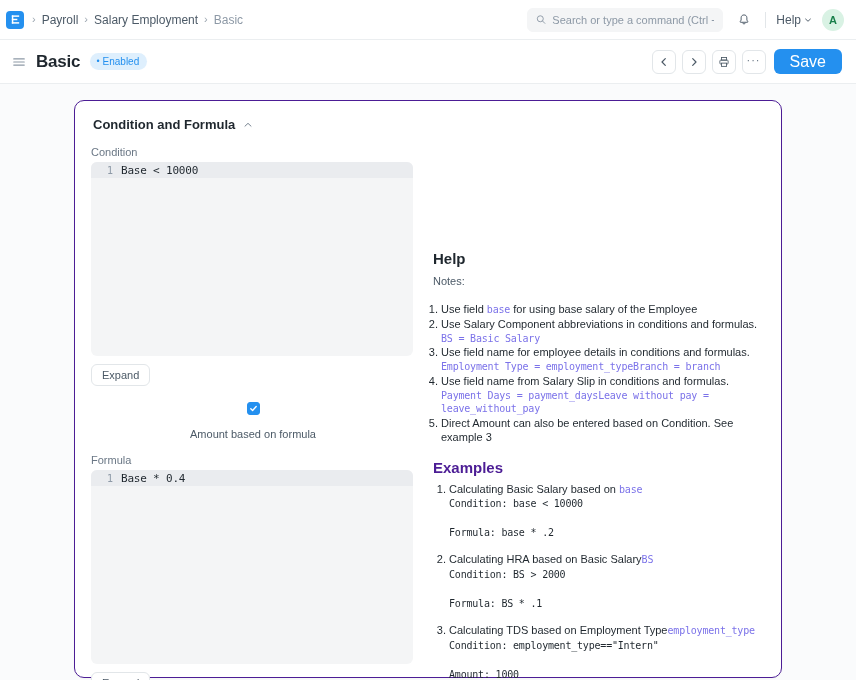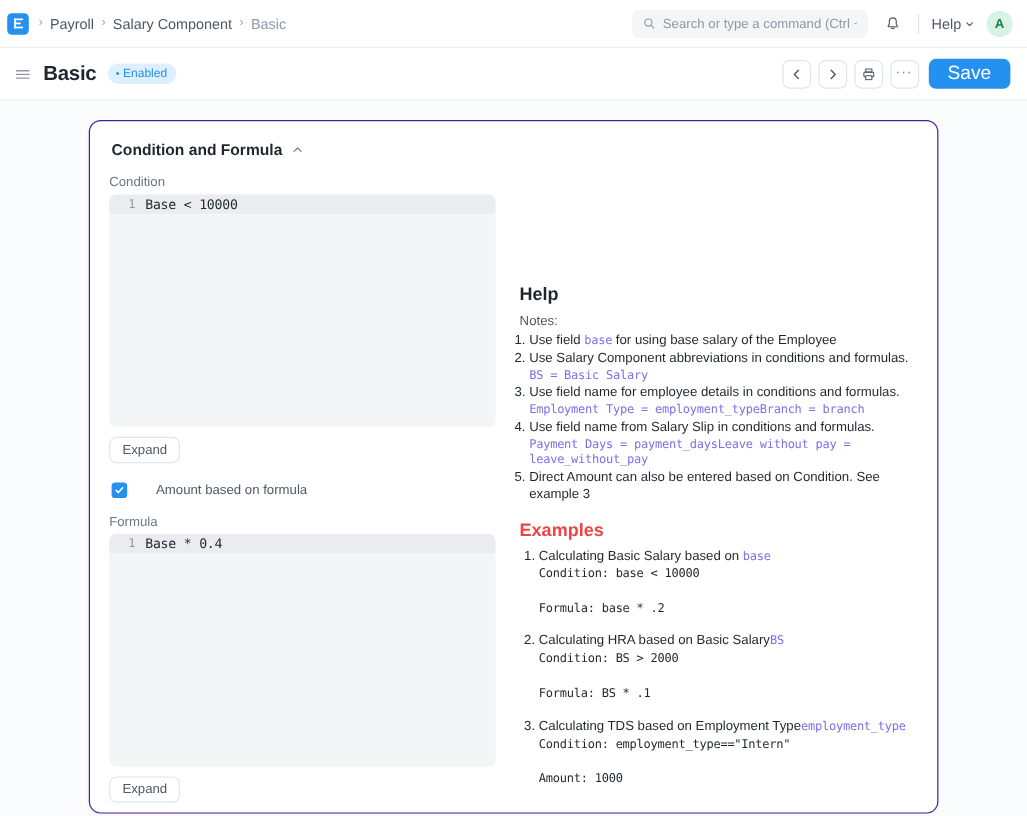--- a/index.html
+++ b/index.html
@@ -173,47 +173,47 @@
     margin-top: 8px;
     background: #ffffff;
     border: 1px solid #e2e6e9;
     border-radius: 6px;
     font-size: 11px; color: #4c5a67;
     padding: 4px 10px; cursor: pointer;
     font-family: "Liberation Sans", sans-serif;
   }
 
   .checkbox-row {
-    display: flex; align-items: center; gap: 24px;
-    margin: 16px 0 14px 2px; cursor: pointer;
+    display: flex; align-items: center; gap: 13px;
+    margin: 16px 0 14px 2px; cursor: pointer; flex-direction: column;
   }
   .cbx {
     width: 13px; height: 13px; border-radius: 3px;
     background: #2490ef; border: 1px solid #2490ef;
     display: flex; align-items: center; justify-content: center;
     flex: 0 0 auto;
   }
   .checkbox-label { font-size: 11px; color: #4c5a67; }
 
   
   .help-title { font-size: 15px; font-weight: bold; color: #1f272e; margin-bottom: 8px; }
-  .help-sub { font-size: 11px; color: #4c5a67; margin-bottom: 4px; }
+  .help-sub { font-size: 11px; color: #4c5a67; margin-bottom: 16px; }
   ol.help-list { margin: 0 0 0 8px; padding: 0; }
   ol.help-list li {
     font-size: 11px; color: #1f272e;
     line-height: 1.25;
     margin-bottom: 1px;
   }
   code.inline {
     font-family: "DejaVu Sans Mono", monospace;
     font-size: 10px;
     color: #7b72e9;
     letter-spacing: -0.2px;
   }
-  .examples-title { font-size: 15px; font-weight: bold; color: #ef4444; margin: 14px 0 6px 0; }
+  .examples-title { font-size: 15px; font-weight: bold; color: #4c1d95; margin: 14px 0 6px 0; }
   ol.ex-list { margin: 0 0 0 16px; padding: 0; }
   ol.ex-list > li { font-size: 11px; color: #1f272e; line-height: 1.3; margin-bottom: 12px; }
   pre.ex-code {
     font-family: "DejaVu Sans Mono", monospace;
     font-size: 10px; color: #1f272e;
     margin: 1px 0 0 0; white-space: pre-wrap;
     letter-spacing: -0.2px; line-height: 1.45;
   }
 </style>
 </head>
@@ -225,21 +225,21 @@
       <rect x="2" y="1.5" width="8" height="1.6" fill="#fff"></rect>
       <rect x="2" y="5.2" width="6" height="1.6" fill="#fff"></rect>
       <rect x="2" y="8.9" width="8" height="1.6" fill="#fff"></rect>
       <rect x="2" y="1.5" width="1.6" height="9" fill="#fff"></rect>
     </svg>
   </div>
   <div class="breadcrumb">
     <span class="bc-sep">›</span>
     <span class="bc-link">Payroll</span>
     <span class="bc-sep">›</span>
-    <span class="bc-link">Salary Component</span>
+    <span class="bc-link">Salary Employment</span>
     <span class="bc-sep">›</span>
     <span class="bc-current">Basic</span>
   </div>
 
   <div class="nav-right">
     <div class="search-box">
       <svg width="11" height="11" viewBox="0 0 14 14">
         <circle cx="6" cy="6" r="4.2" fill="none" stroke="#8d99a6" stroke-width="1.3"></circle>
         <line x1="9.2" y1="9.2" x2="12.4" y2="12.4" stroke="#8d99a6" stroke-width="1.3" stroke-linecap="round"></line>
       </svg>

